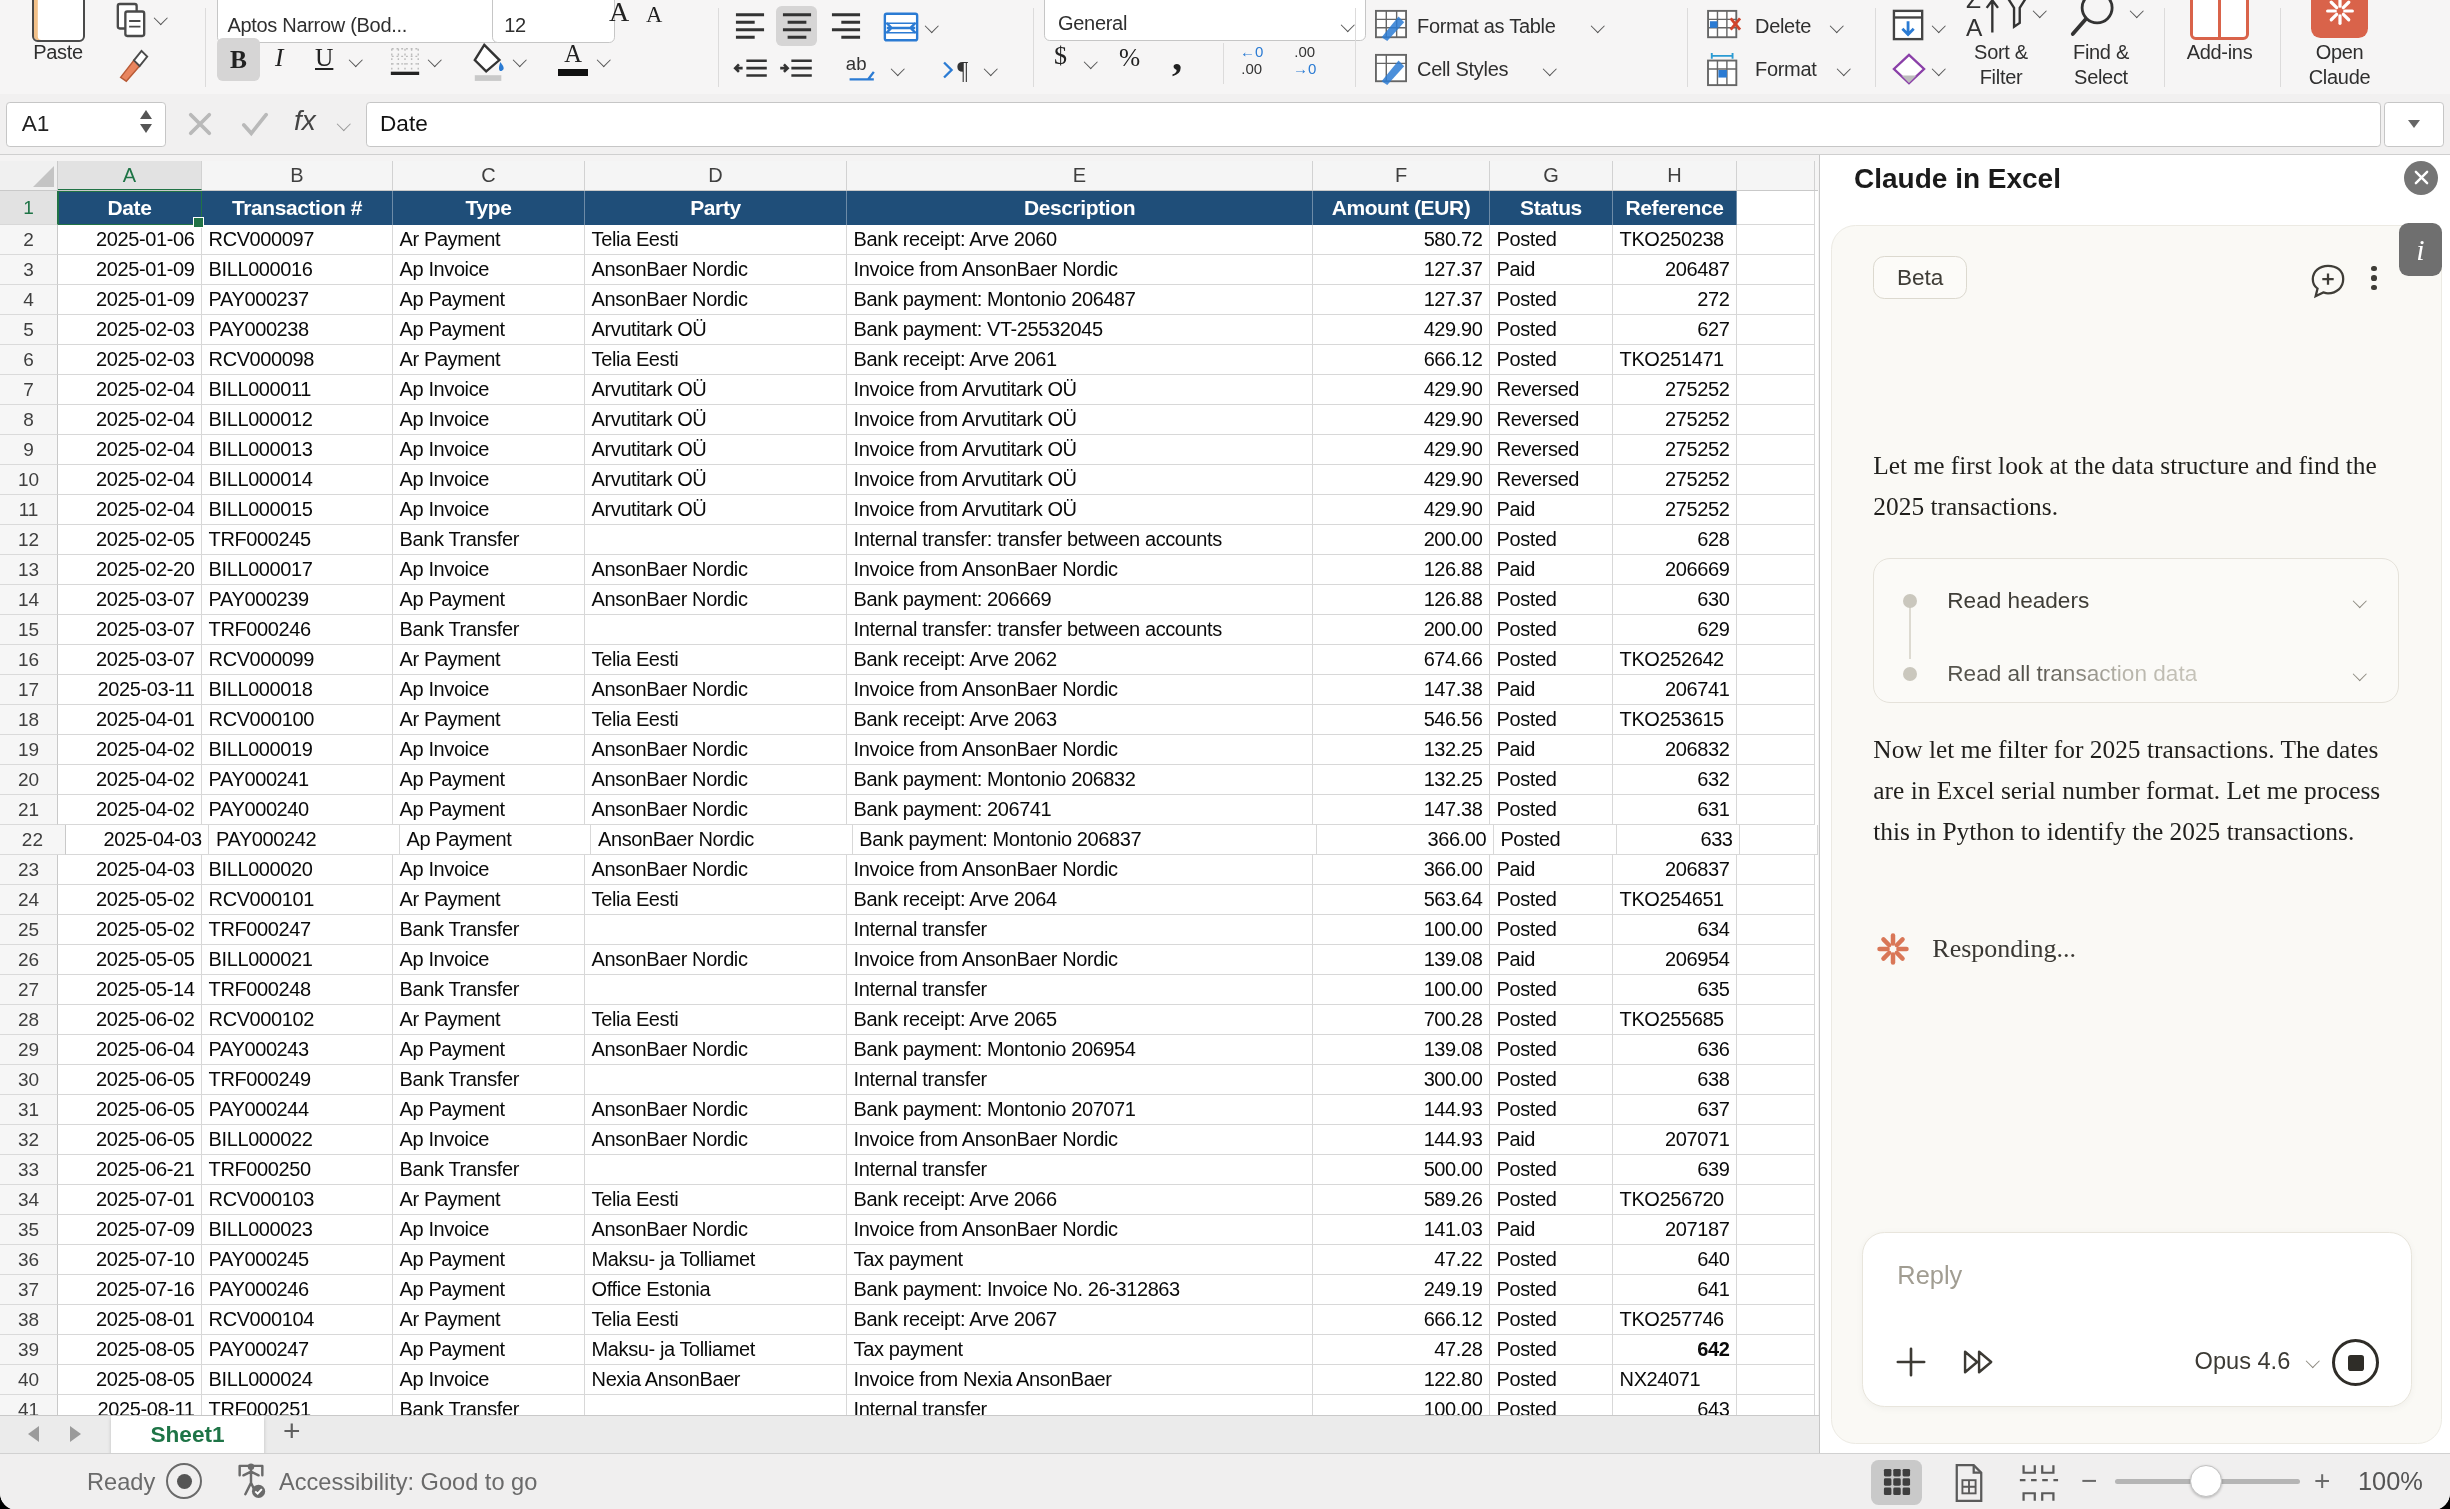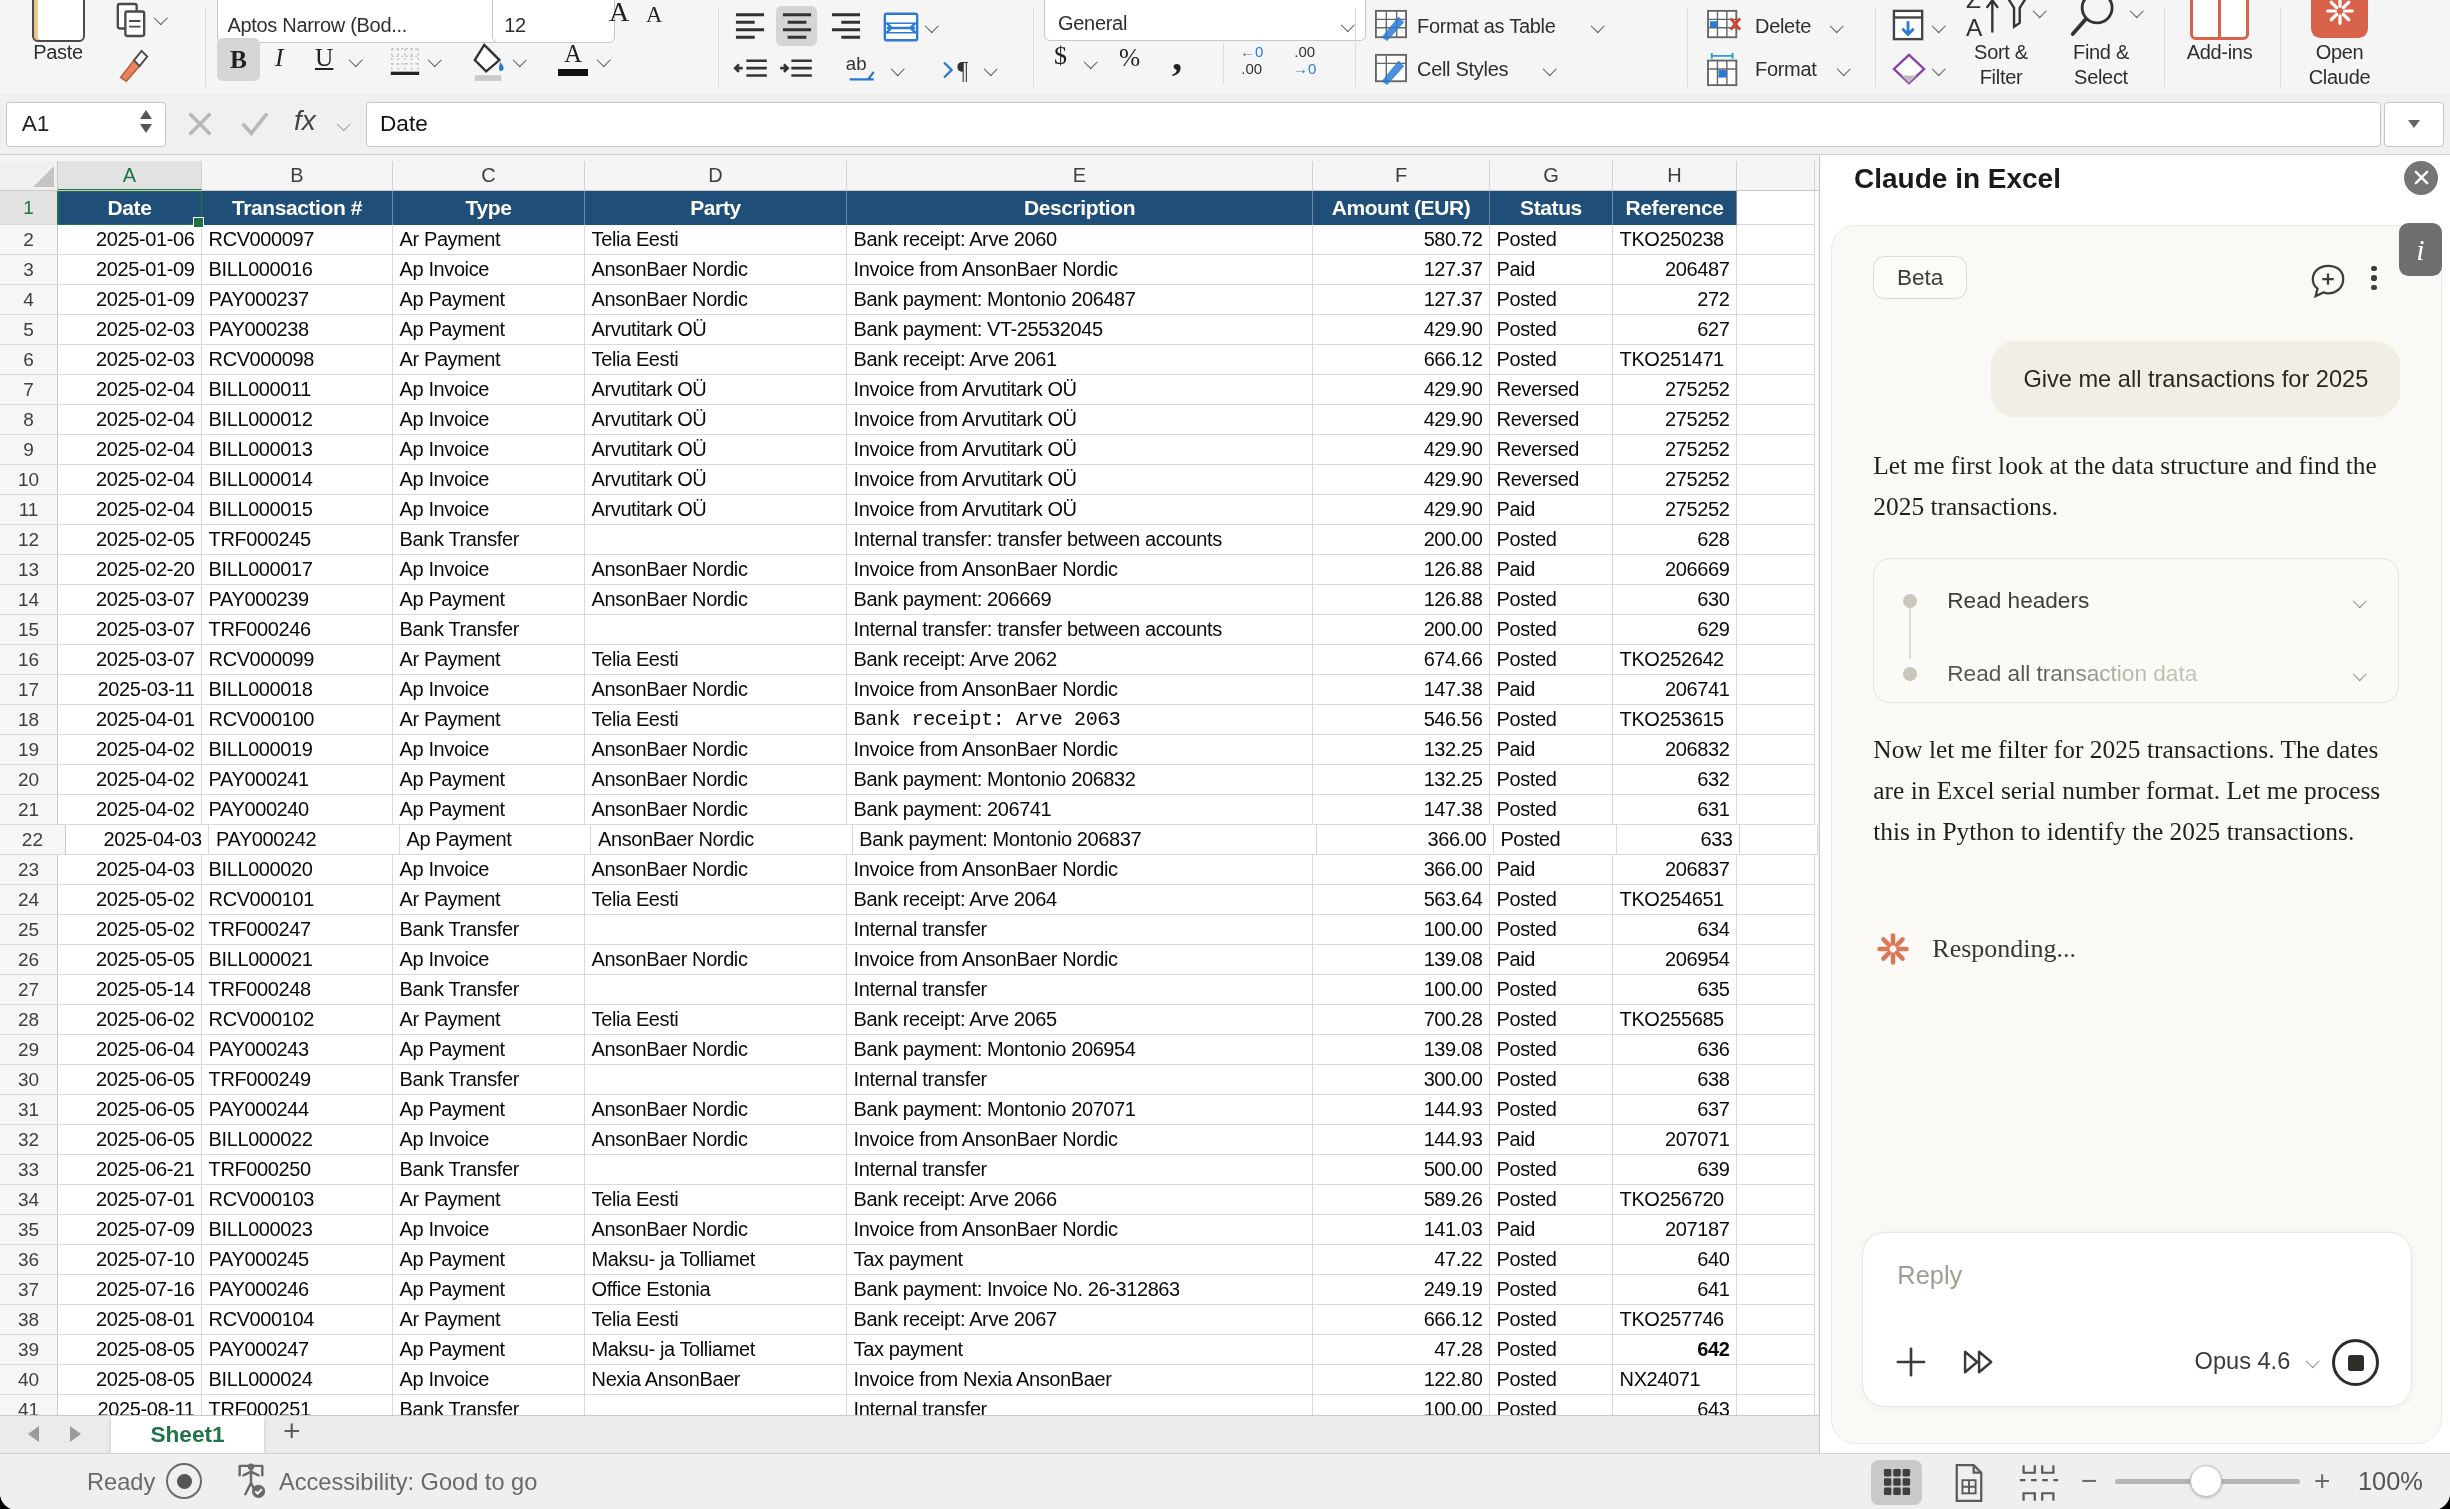--- a/index.html
+++ b/index.html
@@ -470,21 +470,21 @@
           <div class="cell" style="width: 123px;">Paid</div>
           <div class="cell r" style="width: 124px;">206741</div>
           <div class="cell" style="width: 78px;"></div>
         </div>
         <div class="drow">
           <div class="gut" style="width: 58px;">18</div>
           <div class="cell r" style="width: 144px;">2025-04-01</div>
           <div class="cell" style="width: 191px;">RCV000100</div>
           <div class="cell" style="width: 192px;">Ar Payment</div>
           <div class="cell" style="width: 262px;">Telia Eesti</div>
-          <div class="cell" style="width: 466px; font-family: Liberation Mono, monospace;">Bank receipt: Arve 2063</div>
+          <div class="cell" style="width: 466px;">Bank receipt: Arve 2063</div>
           <div class="cell r" style="width: 177px;">546.56</div>
           <div class="cell" style="width: 123px;">Posted</div>
           <div class="cell" style="width: 124px;">TKO253615</div>
           <div class="cell" style="width: 78px;"></div>
         </div>
         <div class="drow">
           <div class="gut" style="width: 58px;">19</div>
           <div class="cell r" style="width: 144px;">2025-04-02</div>
           <div class="cell" style="width: 191px;">BILL000019</div>
           <div class="cell" style="width: 192px;">Ap Invoice</div>
@@ -774,21 +774,20 @@
       <svg class="abs" style="left:477px;top:36px;" width="38" height="38" viewBox="0 0 40 40">
             <path d="M20 4 C11 4 4 10 4 18 c0 4 2 8 5 10 l-2 8 8 -4 c2 0.6 3.3 1 5 1 9 0 16 -6 16 -15 S29 4 20 4 Z" fill="none" stroke="#3f3d37" stroke-width="2.4"></path>
             <path d="M20 12 v12 M14 18 h12" stroke="#3f3d37" stroke-width="2.4"></path>
           </svg>
       <div class="abs" style="left:539px;top:36px;width:5.7px;">
         <div style="width:5.7px;height:5.7px;border-radius:50%;background:#3f3d37;margin:3.8px 0;"></div>
         <div style="width:5.7px;height:5.7px;border-radius:50%;background:#3f3d37;margin:3.8px 0;"></div>
         <div style="width:5.7px;height:5.7px;border-radius:50%;background:#3f3d37;margin:3.8px 0;"></div>
       </div>
 
-      <div class="abs" style="right:41px;top:115px;max-width:433px;background:#f0eee5;border-radius:24.5px;padding:24.5px 32px;font-size:23.6px;color:#2a2923;">Give me all transactions for 2025</div>
 
       <div class="abs serif" style="left:41px;top:219px;width:520px;font-size:25.4px;line-height:41px;color:#201f1c;">Let me first look at the data structure and find the 2025 transactions.</div>
 
       <div class="abs" style="left:41px;top:332px;width:524px;height:143px;background:#fbfaf7;border:1.4px solid #e5e2da;border-radius:17px;">
         <div class="abs" style="left:35px;top:47px;width:1.9px;height:53px;background:#dddad1;"></div>
         <div class="abs" style="left:0;top:21px;width:100%;height:41px;display:flex;align-items:center;">
           <div class="stepdot" style="margin-left:29px;"></div>
           <div style="margin-left:30px;font-size:22.6px;color:#3f3d37;">Read headers</div>
           <span class="chev" style="margin-left:auto;margin-right:34px;border-color:#8d8a81;"></span>
         </div>

